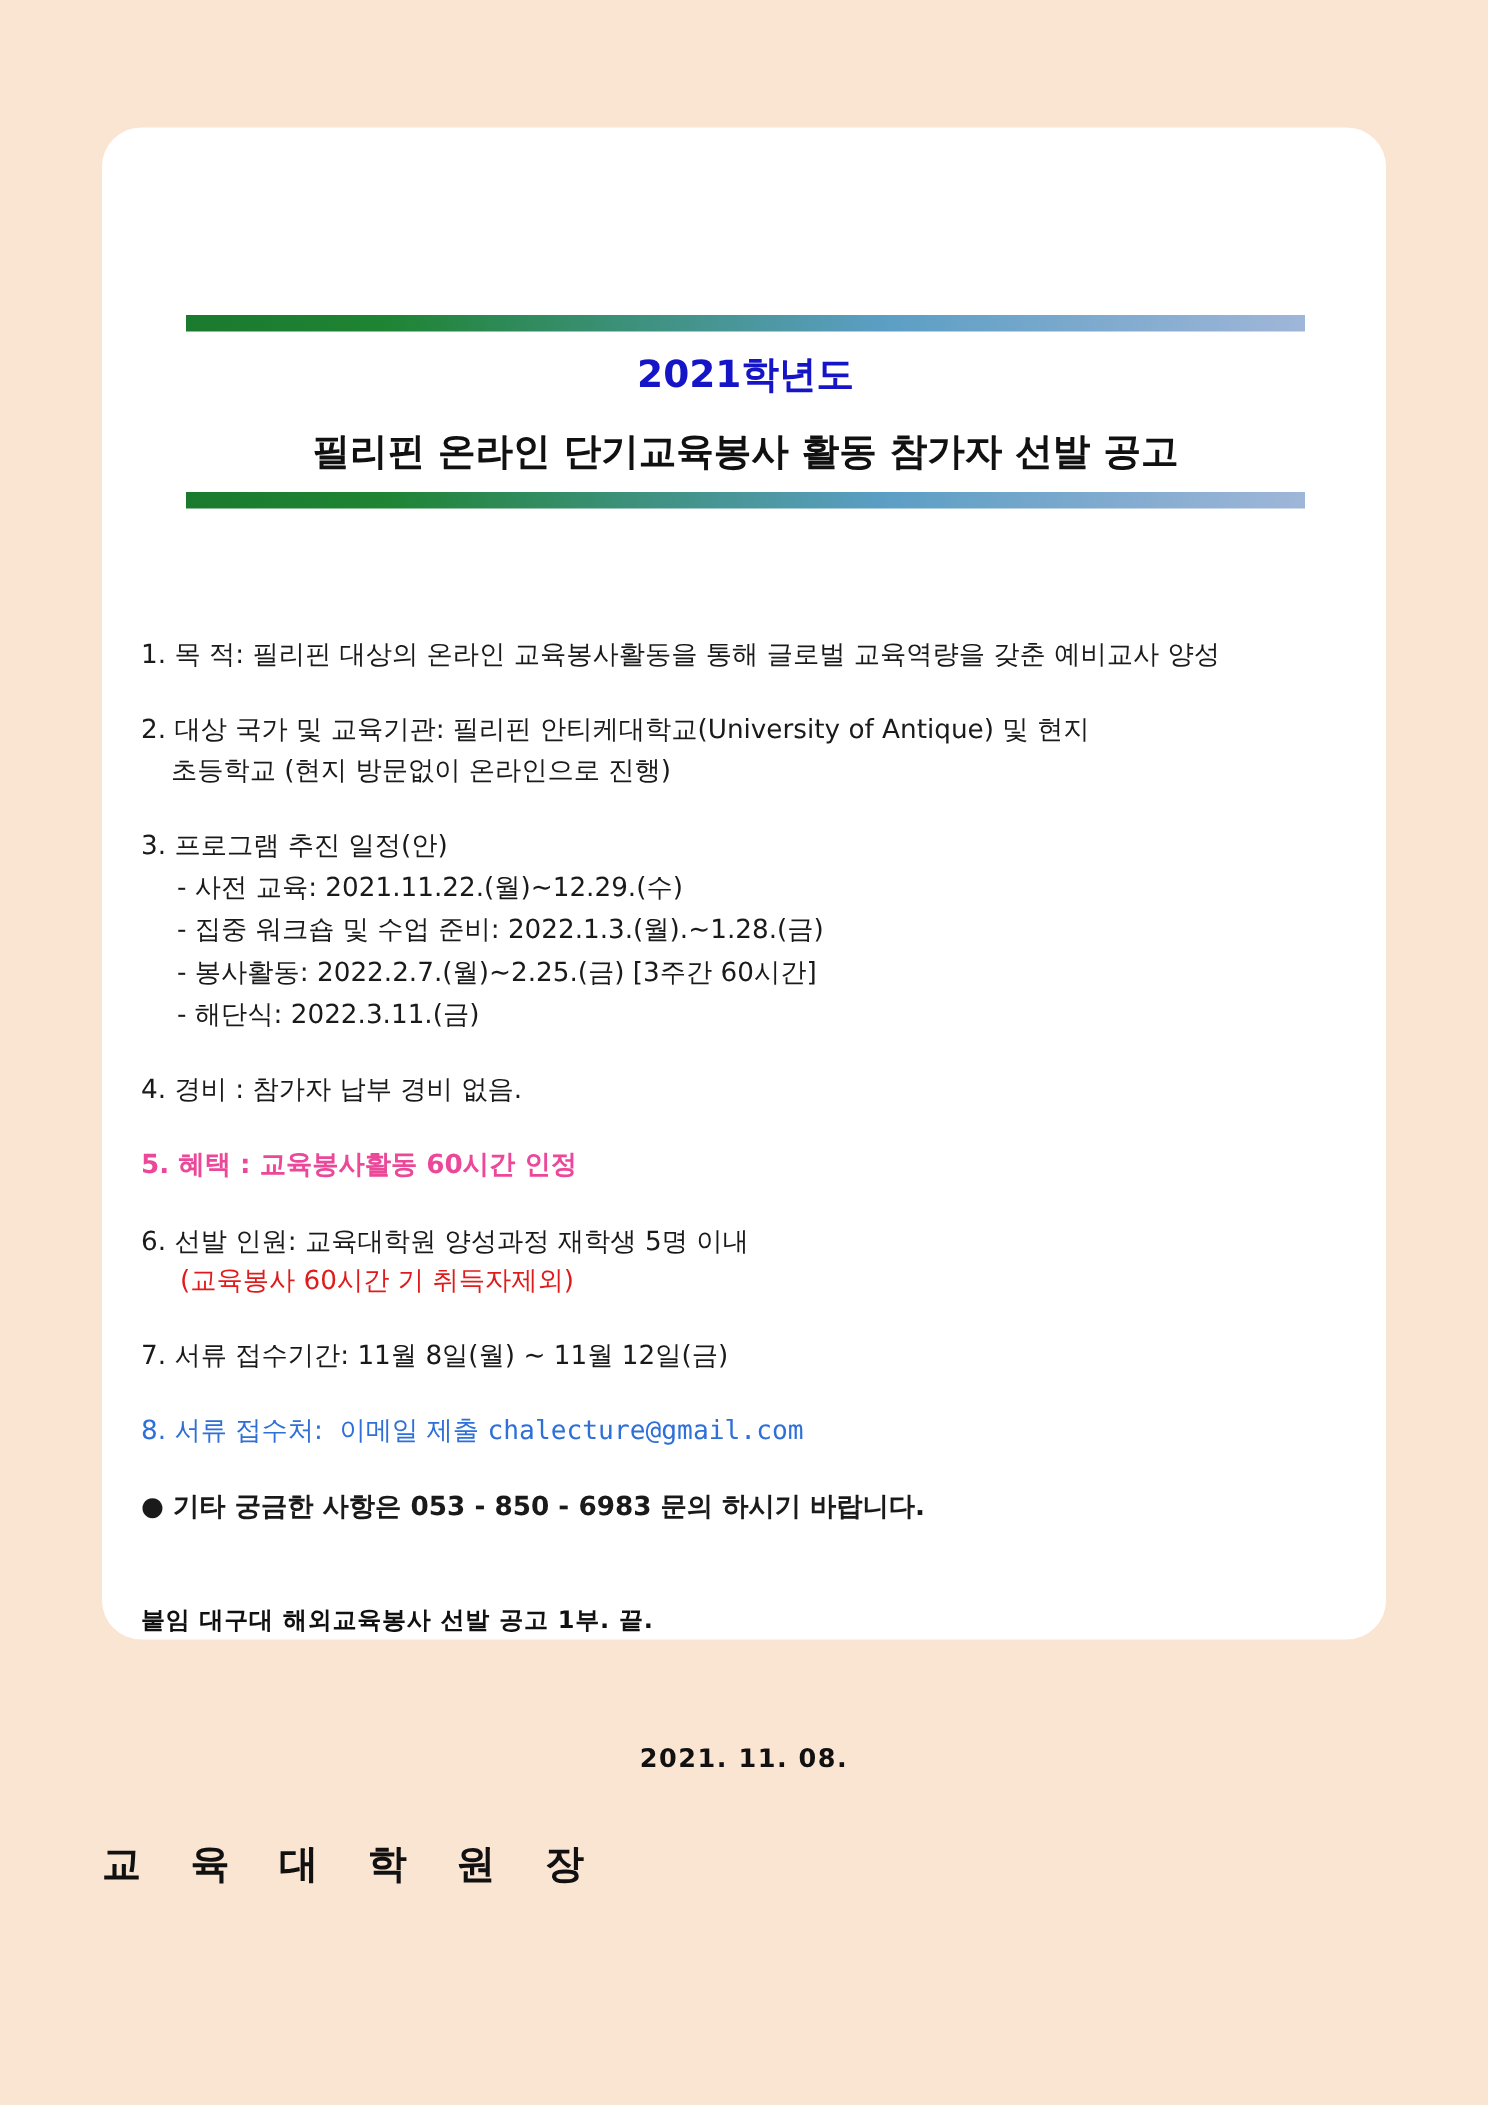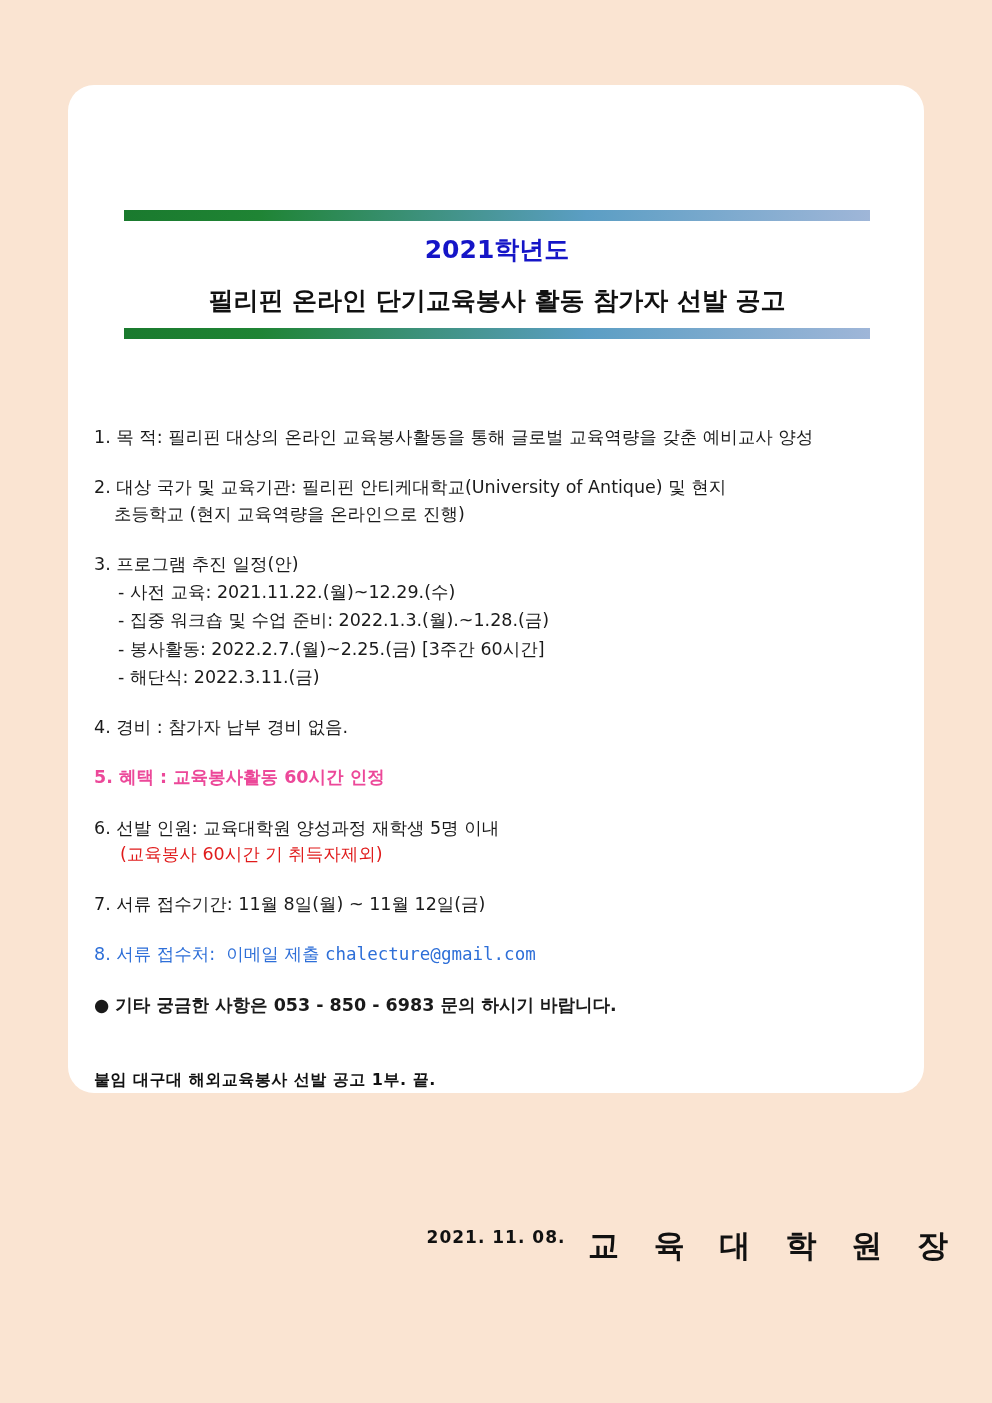--- a/index.html
+++ b/index.html
@@ -115,39 +115,38 @@
     left: 26px;
     top: 985px;
     font-size: 16px;
     font-weight: bold;
     color: #111;
     letter-spacing: 0.5px;
   }
   .date {
     position: absolute;
     left: 0;
-    top: 1142px;
+    top: 1078px;
     width: 100%;
     text-align: center;
     font-size: 17px;
     font-weight: bold;
     color: #111;
     letter-spacing: 1px;
   }
   .signature {
     position: absolute;
     left: 0;
     top: 1140px;
     width: 100%;
-    text-align: right;
-    font-size: 31px;
+    text-align: left;
+    font-size: 26px;
     font-weight: bold;
     color: #111;
     letter-spacing: 12px;
-    margin-left: 36px;
   }
 </style>
 </head>
 <body>
 
 <div class="page">
   <div class="inner">
 
     <div class="header">
       <div class="rule"></div>
@@ -159,21 +158,21 @@
     </div>
 
     <div class="body">
 
       <div class="item">
         <div class="line">1. 목 적: 필리핀 대상의 온라인 교육봉사활동을 통해 글로벌 교육역량을 갖춘 예비교사 양성</div>
       </div>
 
       <div class="item">
         <div class="line">2. 대상 국가 및 교육기관: 필리핀 안티케대학교(University of Antique) 및 현지</div>
-        <div class="line indent1">초등학교 (현지 교육역량을 온라인으로 진행)</div>
+        <div class="line indent1">초등학교 (현지 방문없이 온라인으로 진행)</div>
       </div>
 
       <div class="item">
         <div class="line">3. 프로그램 추진 일정(안)</div>
         <div class="sub-list">
           <div class="line">- 사전 교육: 2021.11.22.(월)~12.29.(수)</div>
           <div class="line">- 집중 워크숍 및 수업 준비: 2022.1.3.(월).~1.28.(금)</div>
           <div class="line">- 봉사활동: 2022.2.7.(월)~2.25.(금) [3주간 60시간]</div>
           <div class="line">- 해단식: 2022.3.11.(금)</div>
         </div>

